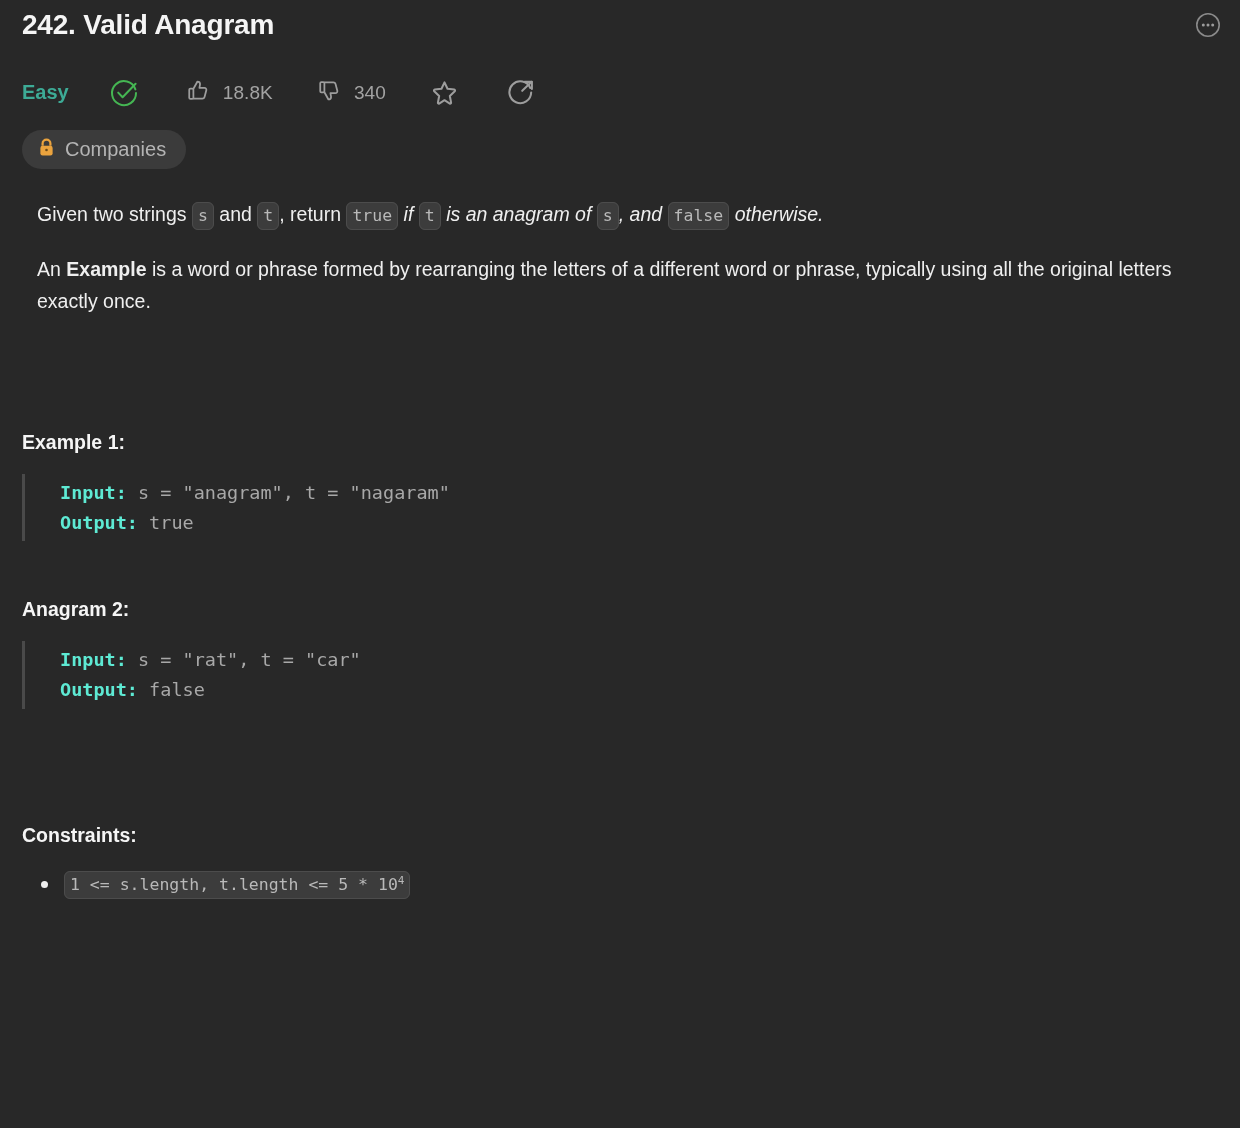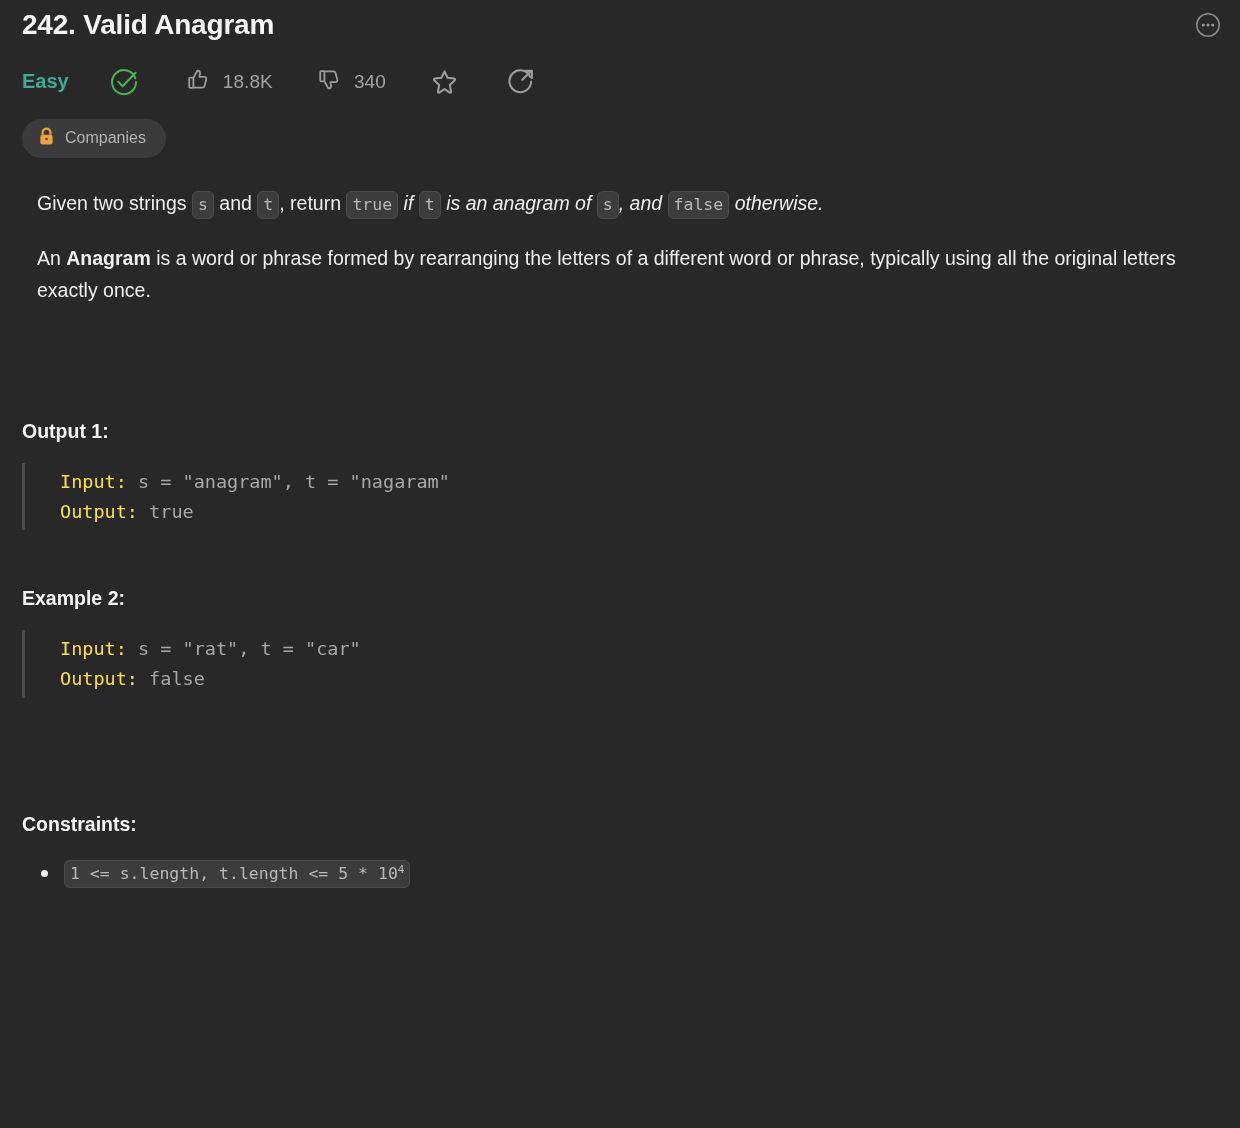--- a/index.html
+++ b/index.html
@@ -48,21 +48,21 @@
     display: flex;
     align-items: center;
     justify-content: center;
     cursor: pointer;
   }
 
   
   .meta-row {
     display: flex;
     align-items: center;
-    margin-top: 22px;
+    margin-top: 33px;
     height: 32px;
   }
   .difficulty {
     font-size: 20px;
     font-weight: 600;
     color: #3dab96;
     margin-right: 40px;
     cursor: pointer;
   }
   .solved-icon {
@@ -99,21 +99,21 @@
   .companies-badge {
     display: inline-flex;
     align-items: center;
     gap: 10px;
     background: #3b3b3b;
     border-radius: 22px;
     padding: 8px 20px 8px 16px;
     cursor: pointer;
   }
   .companies-badge .label {
-    font-size: 16px;
+    font-size: 20px;
     color: #b4b4b4;
   }
 
   
   .desc {
     font-size: 19.5px;
     line-height: 1.62;
     color: #efefef;
     margin: 15px;
   }
@@ -152,22 +152,22 @@
     margin: 20px 0 0 0;
     padding: 4px 0 4px 35px;
     border-left: 3px solid #4a4a4a;
     font-family: "DejaVu Sans Mono", "Liberation Mono", monospace;
     font-size: 18.5px;
     line-height: 1.62;
     color: #a8a8a8;
     white-space: pre;
   }
   pre.example b {
-    color: #fde047;
-    font-weight: 400;
+    color: #5eead4;
+    font-weight: 700;
   }
 
   
   ul.constraints {
     list-style: none;
     margin: 21px 0 0 0;
     padding: 0;
   }
   ul.constraints li {
     position: relative;
@@ -259,27 +259,27 @@
           <rect x="2.2" y="7.3" width="11.6" height="9.2" rx="2.1" fill="#eaa33e"></rect>
           <circle cx="8" cy="11.4" r="1.25" fill="#6b4a18"></circle>
         </svg>
       </span>
       <span class="label">Companies</span>
     </span>
   </div>
 
   <p class="desc p1"><span>Given two strings </span><code class="chip">s</code><span> and </span><code class="chip">t</code><span>, return </span><code class="chip">true</code><span class="ital"> if </span><code class="chip">t</code><span class="ital"> is an anagram of </span><code class="chip">s</code><span class="ital">, and </span><code class="chip">false</code><span class="ital"> otherwise.</span></p>
 
-  <p class="desc p2"><span>An </span><b>Anagram</b><span> is a word or phrase formed by rearranging the letters of a different word or phrase, typically using all the original letters exactly once.</span></p>
-
-  <div class="section-head ex1-head">Output 1:</div>
+  <p class="desc p2"><span>An </span><b>Example</b><span> is a word or phrase formed by rearranging the letters of a different word or phrase, typically using all the original letters exactly once.</span></p>
+
+  <div class="section-head ex1-head">Example 1:</div>
   <pre class="example"><b>Input:</b><span> s = "anagram", t = "nagaram"</span>
 <b>Output:</b><span> true</span></pre>
 
-  <div class="section-head ex2-head">Example 2:</div>
+  <div class="section-head ex2-head">Anagram 2:</div>
   <pre class="example"><b>Input:</b><span> s = "rat", t = "car"</span>
 <b>Output:</b><span> false</span></pre>
 
   <div class="section-head constraints-head">Constraints:</div>
   <ul class="constraints">
     <li><code class="chip"><span>1 &lt;= s.length, t.length &lt;= 5 * 10</span><sup>4</sup></code></li>
   </ul>
 
 </div>
 

